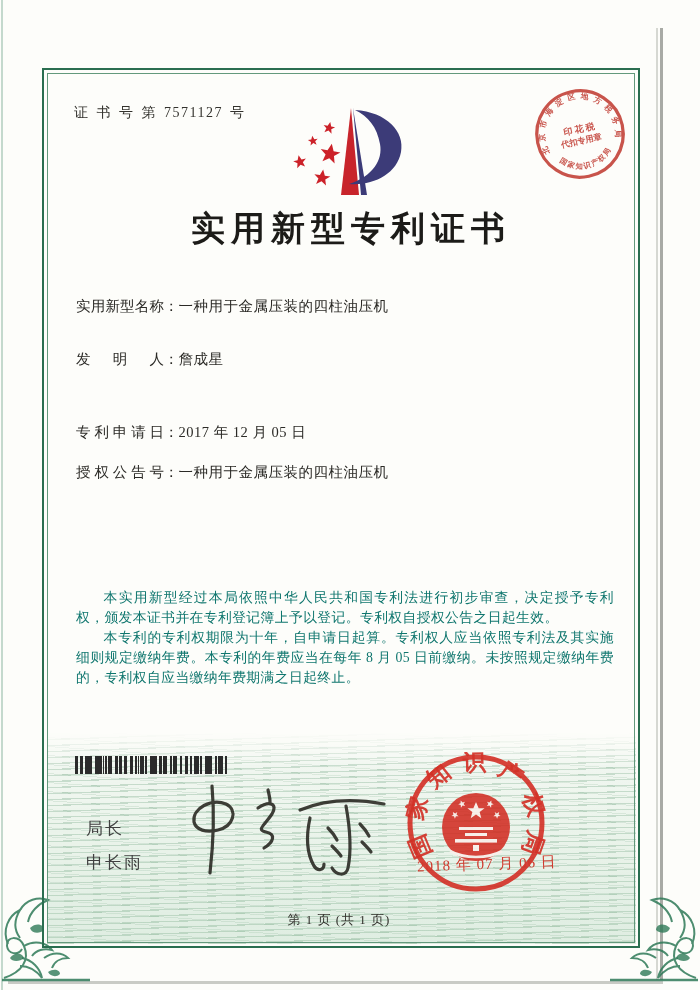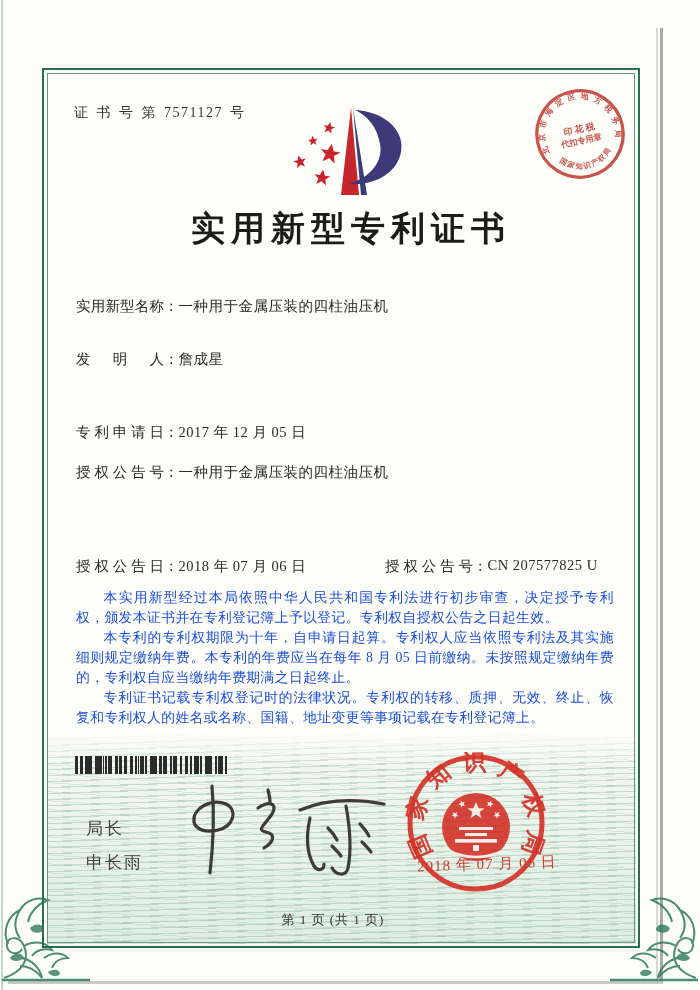--- a/index.html
+++ b/index.html
@@ -28,21 +28,21 @@
   .row{position:absolute;left:76px;font-size:14.5px;color:#2b2a26;z-index:6;white-space:nowrap;}
   .lbl{display:inline-block;width:88px;text-align:justify;text-align-last:justify;vertical-align:top;}
   .colon{display:inline-block;vertical-align:top;}
   .val{display:inline-block;vertical-align:top;letter-spacing:.5px;}
   .val-wrap{white-space:normal;width:430px;line-height:21px;}
   .row-name{top:297px;} .row-inventor{top:350px;} .row-patno{top:388px;}
   .row-filing{top:423px;} .row-patentee{top:463px;} .row-address{top:506px;}
   .row-grant{top:557px;} .grant-no{position:absolute;left:309px;top:0;white-space:nowrap;}
   
   .paras{position:absolute;left:76px;top:588px;width:538px;z-index:6;}
-  .paras p{margin:0;text-indent:2em;font-size:13.8px;line-height:20px;letter-spacing:.4px;text-align:justify;color:#1d4ed8;}
+  .paras p{margin:0;text-indent:2em;font-size:13.8px;line-height:20px;letter-spacing:.4px;text-align:justify;color:#0f766e;}
   
   .band{position:absolute;left:47px;top:733px;width:589px;height:211px;z-index:1;
         background:
           repeating-linear-gradient(178deg, rgba(118,168,134,.34) 0 1.3px, rgba(255,255,255,0) 1.3px 6px),
           repeating-linear-gradient(184deg, rgba(118,168,134,.18) 0 1px, rgba(255,255,255,0) 1px 9px),
           linear-gradient(180deg, rgba(219,236,223,.25), rgba(203,227,209,.6));
         -webkit-mask-image:linear-gradient(180deg,transparent 0,#000 34px);
         mask-image:linear-gradient(180deg,transparent 0,#000 34px);}
   .ornament{position:absolute;bottom:2px;z-index:2;}
   .orn-left{left:0;} .orn-right{right:0;transform:scaleX(-1);}
@@ -53,21 +53,21 @@
           repeating-linear-gradient(90deg,#2b2b2b 0 1px,transparent 1px 7px),
           repeating-linear-gradient(90deg,#2b2b2b 0 3px,transparent 3px 11px);}
   
   .commissioner{position:absolute;left:86px;top:812px;z-index:6;font-size:17px;line-height:34px;color:#404040;letter-spacing:2px;}
   .signature{position:absolute;left:182px;top:778px;z-index:6;}
   
   .seal{position:absolute;left:405px;top:752px;z-index:6;opacity:.95;}
   .seal-date{position:absolute;left:417px;top:855px;z-index:7;color:#cf3a2e;font-size:15px;
              letter-spacing:1px;transform:rotate(-2deg);white-space:nowrap;}
   
-  .footer{position:absolute;left:36px;top:911px;width:594px;text-align:center;z-index:6;
+  .footer{position:absolute;left:42px;top:911px;width:594px;text-align:center;z-index:6;
           font-size:13px;letter-spacing:1px;color:#33322d;}
   svg text{font-family:"Liberation Serif","DejaVu Serif",serif;}
 </style>
 </head>
 <body>
 
 <div class="page">
 
   <div class="edge-left"></div>
   <div class="edge-right2"></div>
@@ -155,33 +155,24 @@
   </div>
   <div class="row row-name">
     <span class="lbl">实用新型名称</span><span class="colon">：</span><span class="val">一种用于金属压装的四柱油压机</span>
   </div>
   <div class="row row-filing">
     <span class="lbl">专利申请日</span><span class="colon">：</span><span class="val">2017 年 12 月 05 日</span>
   </div>
   <div class="row row-patentee">
     <span class="lbl">授权公告号</span><span class="colon">：</span><span class="val">一种用于金属压装的四柱油压机</span>
   </div>
-  <div class="row row-grant">
-    <span>
-      <span class="lbl">授权公告日</span><span class="colon">：</span><span class="val">2018 年 07 月 06 日</span>
-    </span>
-    <span class="grant-no">
-      <span class="lbl">授权公告号</span><span class="colon">：</span><span class="val">CN 207577825 U</span>
-    </span>
-  </div>
 
   <div class="paras">
     <p>本实用新型经过本局依照中华人民共和国专利法进行初步审查，决定授予专利权，颁发本证书并在专利登记簿上予以登记。专利权自授权公告之日起生效。</p>
     <p>本专利的专利权期限为十年，自申请日起算。专利权人应当依照专利法及其实施细则规定缴纳年费。本专利的年费应当在每年 8 月 05 日前缴纳。未按照规定缴纳年费的，专利权自应当缴纳年费期满之日起终止。</p>
-    <p>专利证书记载专利权登记时的法律状况。专利权的转移、质押、无效、终止、恢复和专利权人的姓名或名称、国籍、地址变更等事项记载在专利登记簿上。</p>
   </div>
 
   <div class="barcode"></div>
 
   <div class="commissioner">
     <div>局长</div>
     <div>申长雨</div>
   </div>
 
   <svg class="signature" width="215" height="105" viewBox="0 0 215 105">

